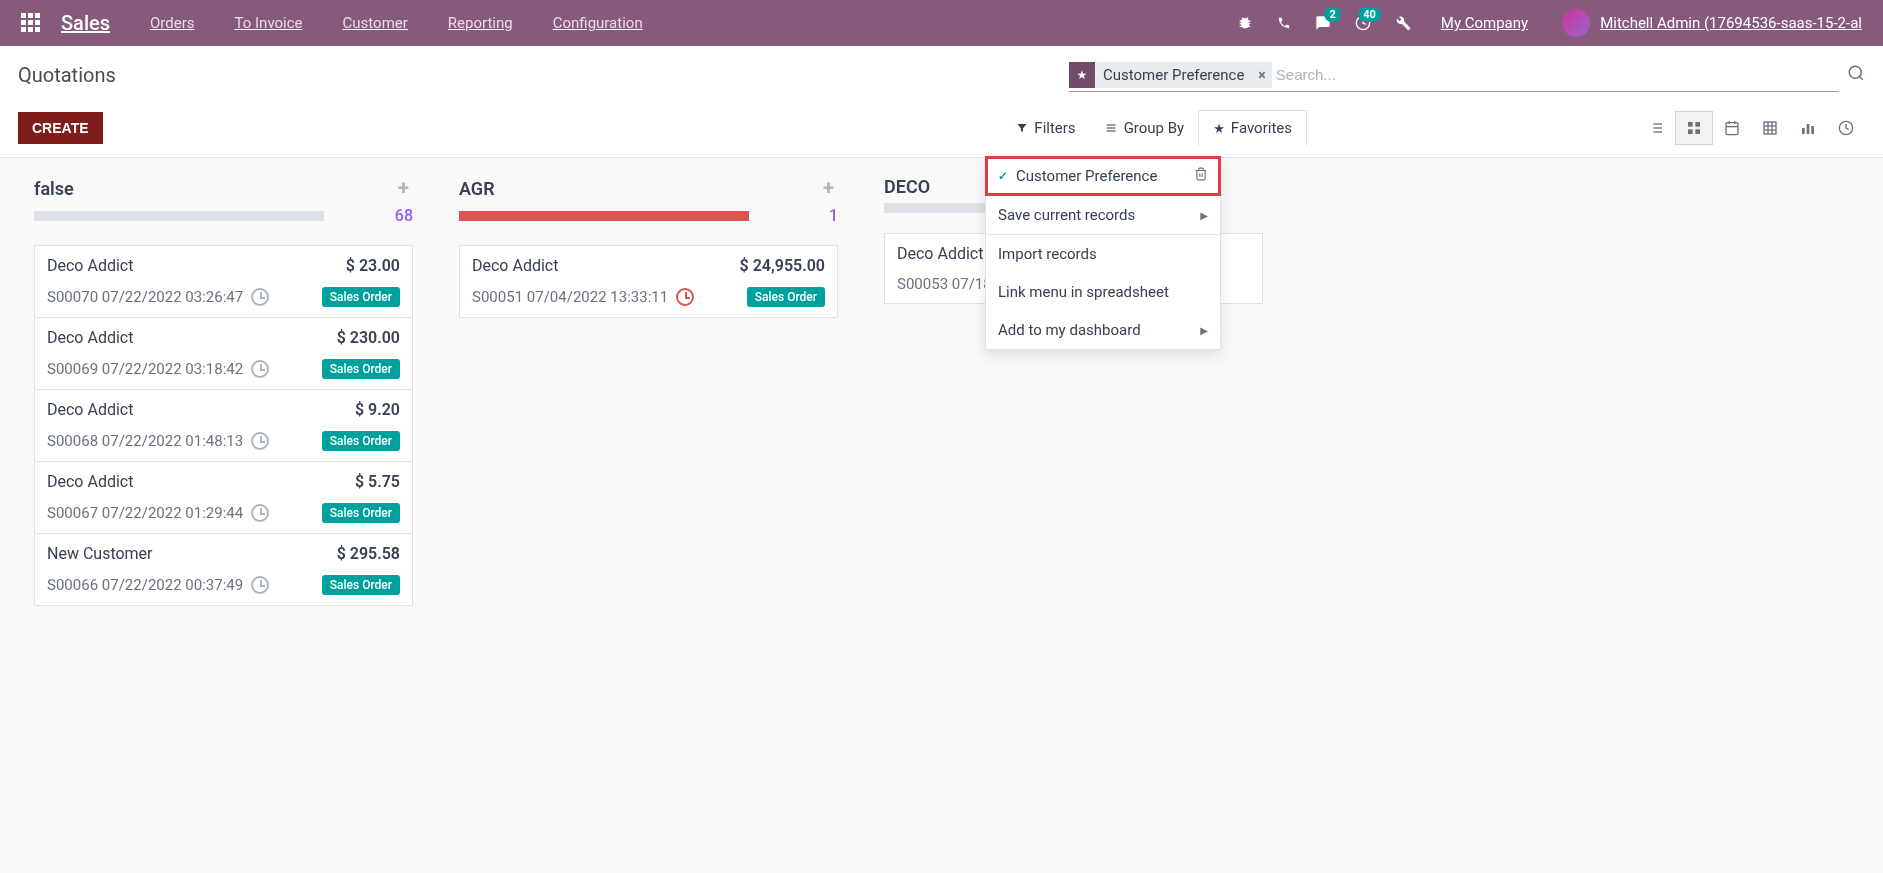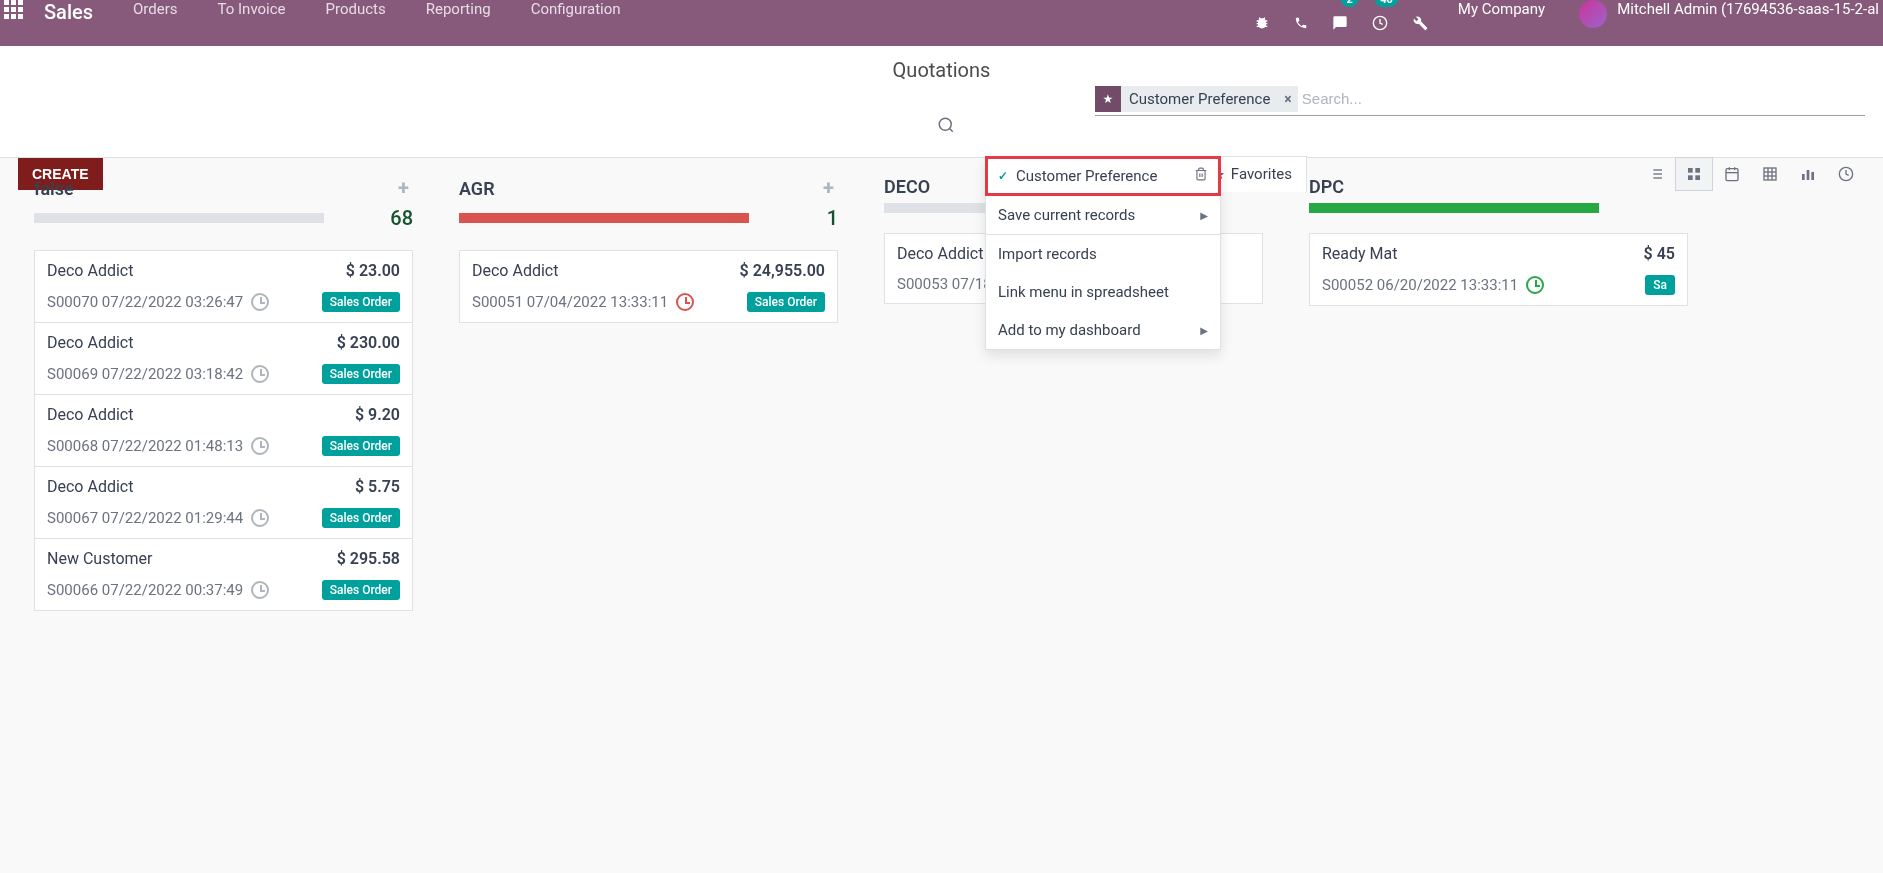--- a/index.html
+++ b/index.html
@@ -1,33 +1,33 @@
 <!DOCTYPE html>
 <html><head>
 <meta charset="utf-8">
 <style>
 * { margin: 0; padding: 0; box-sizing: border-box; }
 body { font-family: -apple-system, BlinkMacSystemFont, "Segoe UI", Roboto, sans-serif; font-size: 14px; color: #374151; background: #f9f9f9; overflow: hidden; width: 1883px; }
 
 
-.navbar { background: #875A7B; height: 46px; display: flex; padding: 0 4px; color: #fff; }
+.navbar { background: #875A7B; height: 46px; display: flex; align-items: center; padding: 0 21px; color: #fff; text-decoration: underline; }
 .navbar .apps-icon { width: 20px; height: 20px; display: grid; grid-template-columns: repeat(3, 5px); grid-template-rows: repeat(3, 5px); gap: 2px; margin-right: 20px; cursor: pointer; }
 .navbar .apps-icon span { background: #fff; }
 .navbar .app-name { font-size: 20px; font-weight: 500; margin-right: 40px; }
 .navbar .nav-link { color: #e8dce6; font-size: 15px; margin-right: 40px; cursor: pointer; }
 .navbar .spacer { flex: 1; }
 .navbar .nav-icon { margin: 0 12px; cursor: pointer; font-size: 15px; position: relative; display: inline-flex; align-items: center; }
 .navbar .badge { position: absolute; top: -8px; right: -10px; background: #00A09D; color: #fff; font-size: 11px; border-radius: 8px; padding: 1px 5px; font-weight: bold; }
 .navbar .company { margin: 0 18px; font-size: 15px; }
 .navbar .avatar { width: 28px; height: 28px; border-radius: 50%; background: linear-gradient(135deg,#c39,#96c); margin: 0 10px 0 16px; }
 .navbar .username { font-size: 15px; }
 
 
 .control-panel { background: #fff; border-bottom: 1px solid #dee2e6; height: 112px; padding: 12px 18px 0; }
-.cp-row1 { display: flex; align-items: center; margin-bottom: 18px; flex-direction: column; }
+.cp-row1 { display: flex; align-items: center; margin-bottom: 18px; }
 .page-title { font-size: 20px; color: #4c4c4c; }
 .search-wrap { margin-left: auto; display: flex; align-items: center; border-bottom: 1px solid #9e9e9e; height: 34px; min-width: 770px; }
 .facet { background: #714B67; color: #fff; display: flex; align-items: center; height: 26px; }
 .facet-icon { width: 26px; height: 26px; display: flex; align-items: center; justify-content: center; font-size: 12px; }
 .facet-label { background: #e9ecef; color: #374151; padding: 0 8px; height: 26px; line-height: 26px; font-size: 15px; }
 .facet-remove { background: #e9ecef; color: #6b7280; padding: 0 6px; height: 26px; line-height: 26px; cursor: pointer; font-weight: bold; }
 .search-input { border: none; outline: none; font-size: 15px; padding: 0 4px; flex: 1; color: #14532d; }
 .search-input::placeholder { color: #adb5bd; }
 .cp-row1 .search-btn { margin-left: 8px; font-size: 18px; color: #6b7280; cursor: pointer; }
 
@@ -53,21 +53,21 @@
 .kanban { display: flex; padding: 18px; gap: 30px; overflow: visible; align-items: flex-start; }
 .column { width: 395px; flex-shrink: 0; padding-left: 16px; }
 .col-header { display: flex; align-items: center; margin-bottom: 6px; }
 .col-title { font-size: 18px; font-weight: 600; color: #374151; }
 .col-add { margin-left: auto; color: #adb5bd; font-size: 20px; font-weight: bold; cursor: pointer; margin-right: 4px; }
 .col-bar-row { display: flex; align-items: center; margin-bottom: 20px; }
 .col-bar { height: 10px; background: #dee2e6; flex: 1; }
 .col-bar.red { background: #d9534f; width: 290px; flex: none; }
 .col-bar.green { background: #28a745; width: 290px; flex: none; }
 .col-bar.gray-partial { width: 290px; flex: none; }
-.col-count { margin-left: auto; font-size: 20px; font-weight: 500; color: #14532d; }
+.col-count { margin-left: auto; font-size: 16px; font-weight: 500; color: #8b5cf6; }
 
 .card { background: #fff; border: 1px solid #dee2e6; margin-bottom: -1px; padding: 10px 12px; }
 .card-r1 { display: flex; justify-content: space-between; align-items: center; margin-bottom: 12px; }
 .card-customer { font-size: 16px; color: #374151; }
 .card-amount { font-size: 16px; font-weight: 600; color: #374151; }
 .card-r2 { display: flex; align-items: center; gap: 8px; }
 .card-meta { font-size: 15px; color: #6b7280; }
 .clock-icon { width: 18px; height: 18px; border: 2px solid #adb5bd; border-radius: 50%; position: relative; display: inline-block; }
 .clock-icon::before { content: ''; position: absolute; top: 2px; left: 7px; width: 2px; height: 6px; background: #adb5bd; }
 .clock-icon::after { content: ''; position: absolute; top: 7px; left: 7px; width: 5px; height: 2px; background: #adb5bd; }
@@ -88,21 +88,21 @@
       <span></span>
       <span></span>
       <span></span>
       <span></span>
       <span></span>
       <span></span>
     </div>
   <div class="app-name">Sales</div>
   <div class="nav-link">Orders</div>
   <div class="nav-link">To Invoice</div>
-  <div class="nav-link">Products</div>
+  <div class="nav-link">Customer</div>
   <div class="nav-link">Reporting</div>
   <div class="nav-link">Configuration</div>
   <div class="spacer"></div>
   <div class="nav-icon">
       <svg width="16" height="16" viewBox="0 0 24 24" fill="#fff">
         <path d="M20 8h-2.8a8 8 0 0 0-1.4-1.9l1.4-1.4-1.4-1.4L14 5a8 8 0 0 0-4 0L8.2 3.3 6.8 4.7l1.4 1.4A8 8 0 0 0 6.8 8H4v2h2.1a8 8 0 0 0-.1 1v1H4v2h2v1l.1 1H4v2h2.8a8 8 0 0 0 10.4 0H20v-2h-2.1l.1-1v-1h2v-2h-2v-1l-.1-1H20V8z"></path>
       </svg>
     </div>
   <div class="nav-icon">
       <svg width="14" height="14" viewBox="0 0 24 24" fill="#fff">
@@ -349,32 +349,13 @@
         <div class="card-r1">
           <div class="card-customer">Deco Addict</div>
           <div class="card-amount"></div>
         </div>
         <div class="card-r2">
           <div class="card-meta">S00053 07/18/20</div>
           <span class="clock-icon"></span>
         </div>
       </div>
     </div>
-    <div class="column">
-      <div class="col-header">
-        <div class="col-title">DPC</div>
-      </div>
-      <div class="col-bar-row">
-        <div class="col-bar green"></div>
-      </div>
-      <div class="card">
-        <div class="card-r1">
-          <div class="card-customer">Ready Mat</div>
-          <div class="card-amount">$ 45</div>
-        </div>
-        <div class="card-r2">
-          <div class="card-meta">S00052 06/20/2022 13:33:11</div>
-          <span class="clock-icon green"></span>
-          <span class="status-badge">Sa</span>
-        </div>
-      </div>
-    </div>
   </div>
 
 </body></html>

